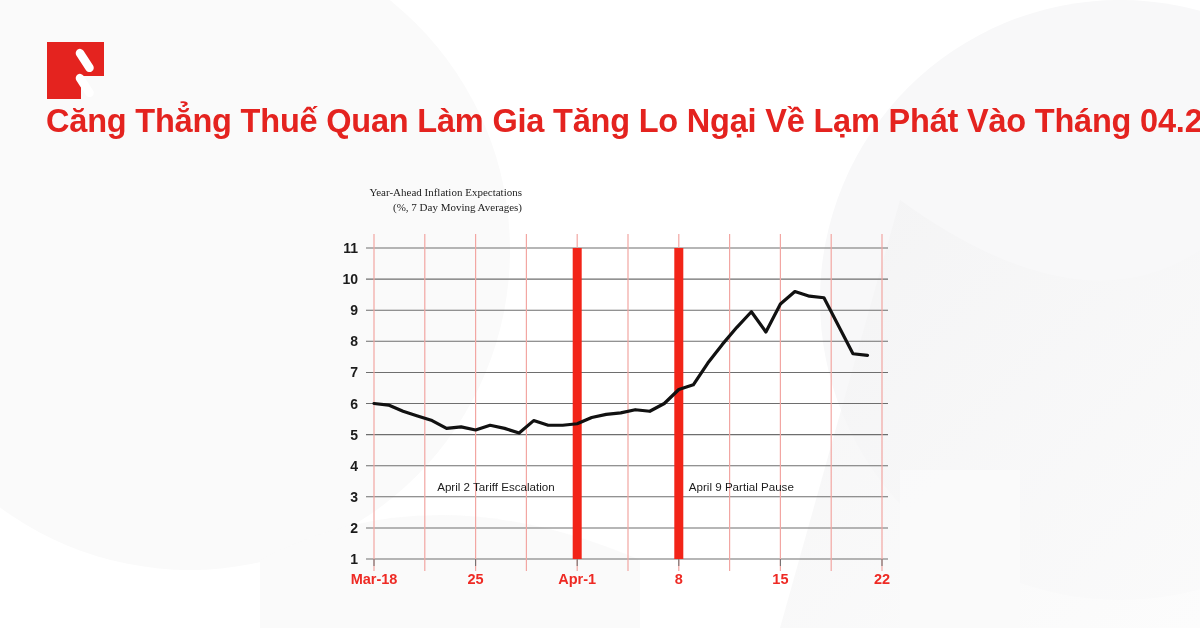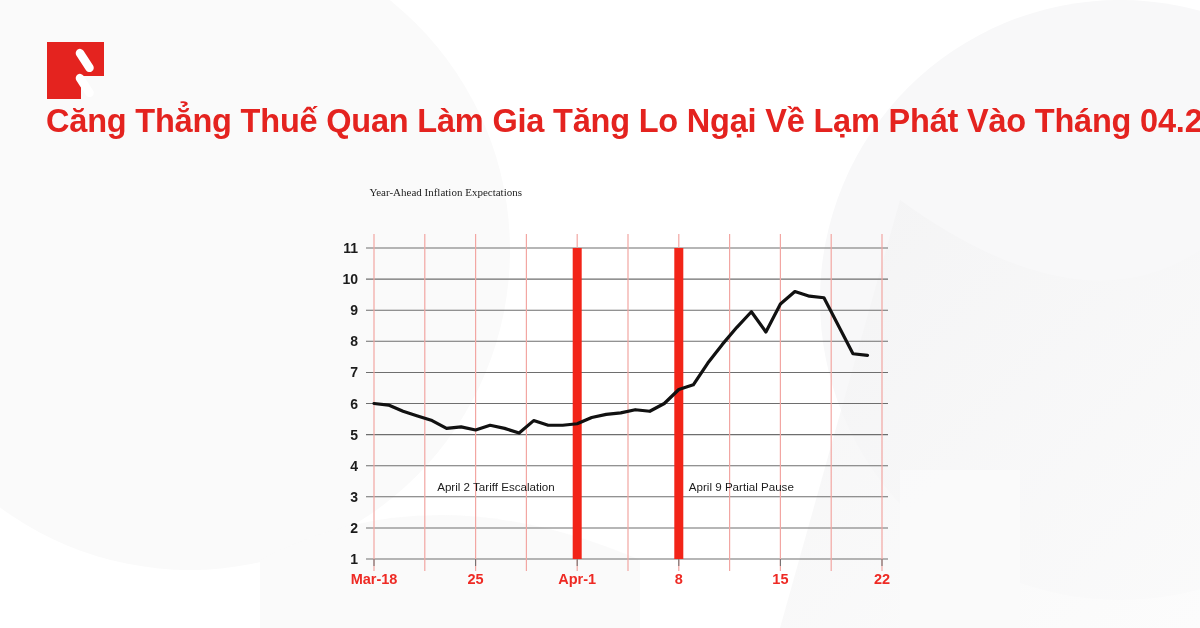--- a/index.html
+++ b/index.html
@@ -75,20 +75,21 @@
   <rect x="33.5" y="5.5" width="8.5" height="26" rx="4.2" fill="#ffffff" transform="rotate(-33 37.7 18.5)"></rect>
   <rect x="33.5" y="30.5" width="8.5" height="26" rx="4.2" fill="#ffffff" transform="rotate(-33 37.7 43.5)"></rect>
 </svg>
 
 <div id="headline">Căng Thẳng Thuế Quan Làm Gia Tăng Lo Ngại Về Lạm Phát Vào Tháng 04.2025</div>
 
 <div id="chart-figure">
 
   <div id="chart-caption">
     <div>Year-Ahead Inflation Expectations</div>
+    <div>(%, 7 Day Moving Averages)</div>
   </div>
 
   <svg id="plot-svg" width="640" height="410" viewBox="0 0 640 410" xmlns="http://www.w3.org/2000/svg">
     <g id="grid-h">
         <line x1="96" x2="618" y1="374" y2="374" stroke="#6e6e6e" stroke-width="1.05"></line>
         <line x1="96" x2="618" y1="342.9" y2="342.9" stroke="#6e6e6e" stroke-width="1.05"></line>
         <line x1="96" x2="618" y1="311.8" y2="311.8" stroke="#6e6e6e" stroke-width="1.05"></line>
         <line x1="96" x2="618" y1="280.7" y2="280.7" stroke="#6e6e6e" stroke-width="1.05"></line>
         <line x1="96" x2="618" y1="249.6" y2="249.6" stroke="#6e6e6e" stroke-width="1.05"></line>
         <line x1="96" x2="618" y1="218.5" y2="218.5" stroke="#6e6e6e" stroke-width="1.05"></line>

